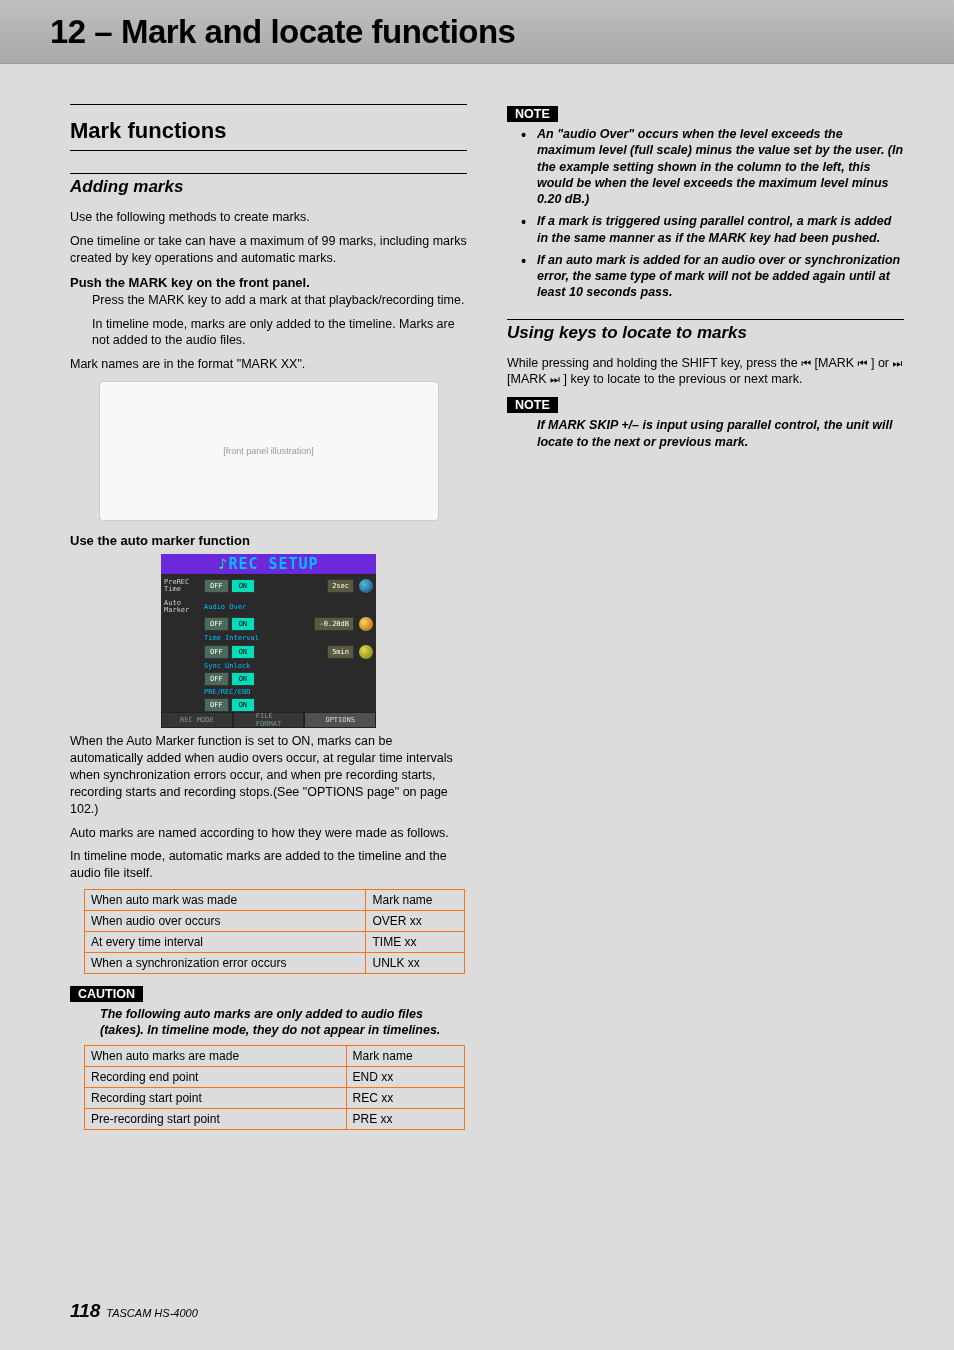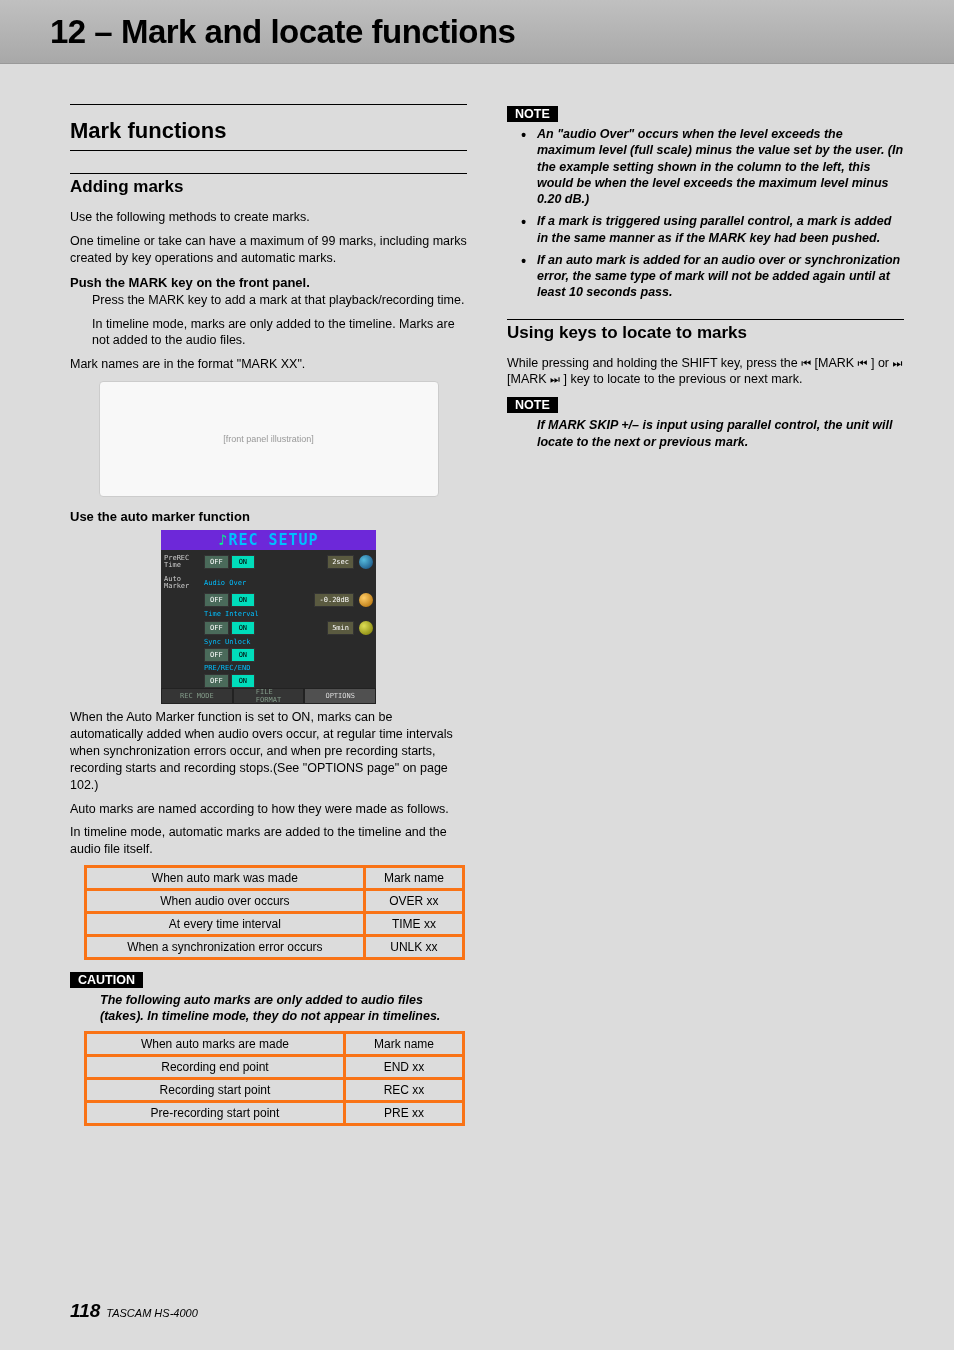--- a/index.html
+++ b/index.html
@@ -42,39 +42,40 @@
       border-top: 1.5px solid #000;
       border-bottom: 1.5px solid #000;
       margin-bottom: 22px;
     }
     .subsection-title {
       font-size: 17px;
       font-weight: 700;
       padding: 3px 0 4px 0;
       border-top: 1px solid #000;
       margin-bottom: 8px;
+      font-style: italic;
     }
     p {
       font-size: 12.5px;
       line-height: 1.35;
       margin-bottom: 7px;
     }
     .bold-heading {
       font-size: 13px;
       font-weight: 700;
       margin-bottom: 2px;
       margin-top: 8px;
     }
     .indent {
       padding-left: 22px;
       text-indent: -0px;
     }
     .figure-placeholder {
       width: 340px;
-      height: 116px;
+      height: 140px;
       margin: 8px auto 12px;
       background: #f8f8f8;
       border: 1px solid #ccc;
       border-radius: 4px;
       display: flex;
       align-items: center;
       justify-content: center;
       font-size: 9px;
       color: #999;
     }
@@ -116,23 +117,23 @@
     .rec-tabs { display: flex; height: 16px; }
     .rec-tab { flex: 1; background: #353535; color: #829a88; font-size: 7px; display: flex; align-items: center; justify-content: center; border: 1px solid #222; }
     .rec-tab.active { background: #505050; color: #ddd; }
     table.data-table {
       border-collapse: collapse;
       width: 96%;
       margin: 6px 0 10px 14px;
       font-size: 12px;
     }
     table.data-table td, table.data-table th {
-      border: 3px solid #f97316;
+      border: 1px solid #f97316;
       padding: 3px 6px;
-      text-align: center;
+      text-align: left;
       font-weight: normal;
     }
     .badge {
       display: inline-block;
       background: #000;
       color: #fff;
       font-weight: 700;
       font-size: 12.5px;
       padding: 1px 8px;
       margin-bottom: 4px;

